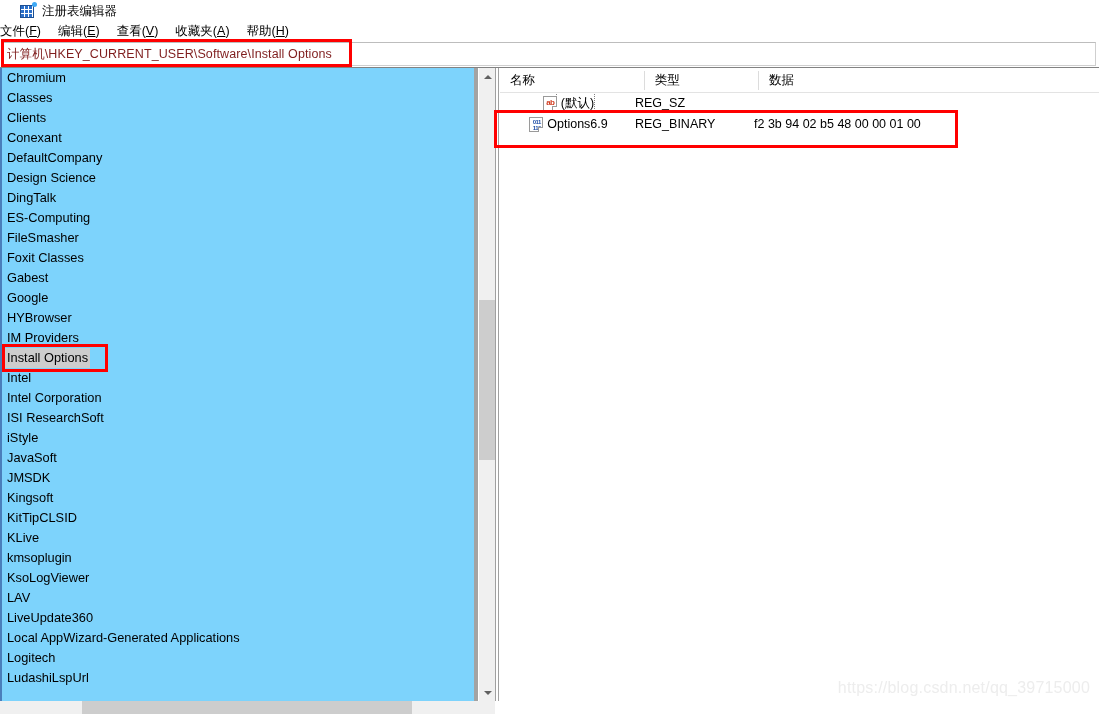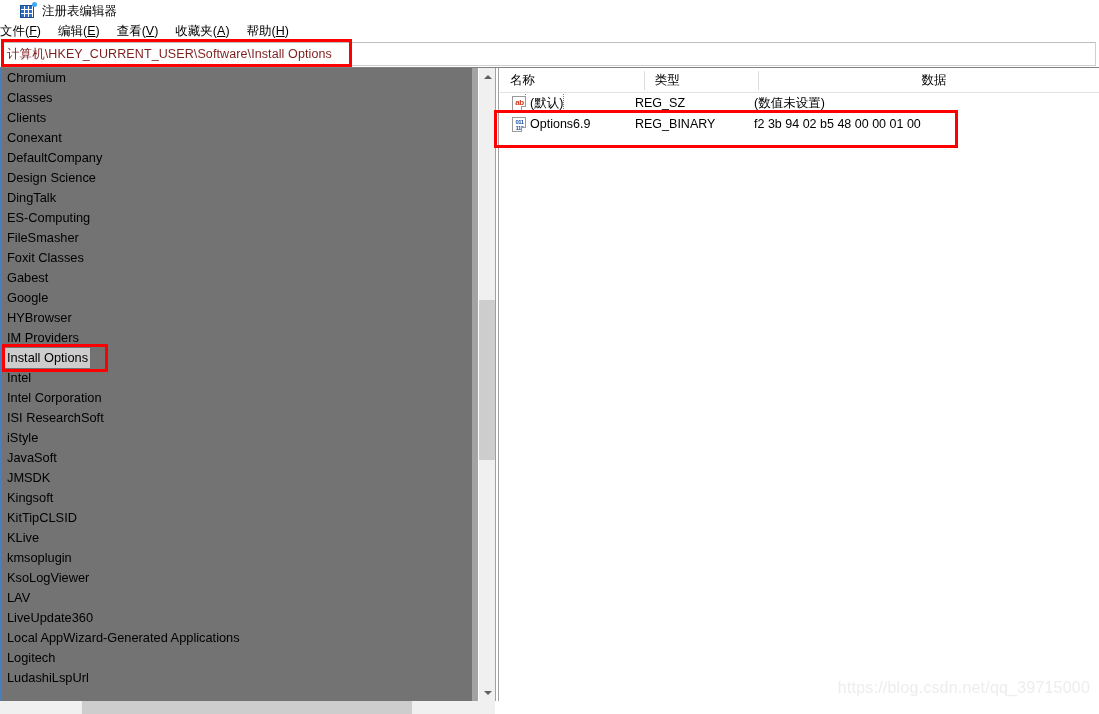--- a/index.html
+++ b/index.html
@@ -104,22 +104,22 @@
   .hline-top {
     position: absolute; left: 0; top: 0;
     width: 1099px; height: 1px;
     background: #828282;
   }
 
   
   .tree-pane {
     position: absolute; left: 0; top: 1px;
     width: 478px; height: 633px;
-    background: #737373;
-    border-right: 6px solid #a3a3a3;
+    background: #7dd3fc;
+    border-right: 4px solid #a3a3a3;
     overflow: hidden;
   }
   .tree-edge {
     position: absolute; left: 0; top: 0;
     width: 2px; height: 633px;
     background: #4a7ebb;
   }
   .tree-list {
     position: absolute; left: 0; top: 0;
     width: 478px;
@@ -207,37 +207,37 @@
     cursor: default;
   }
   .col-h::after {
     content: "";
     position: absolute; right: 0; top: 3px;
     width: 1px; height: 19px;
     background: #dcdcdc;
   }
   .col-h.c-name { width: 151px; }
   .col-h.c-type { width: 119px; }
-  .col-h.c-data { width: 355px; text-align: center; }
+  .col-h.c-data { width: 355px; }
   .col-h.c-data::after { display: none; }
 
   .list-row {
     position: relative;
     height: 21px;
     display: flex; align-items: center;
     cursor: default;
   }
   .cell {
     font-size: 12.5px;
     color: #000000;
     line-height: 21px;
     white-space: nowrap;
     overflow: hidden;
   }
-  .cell.c-name { width: 125px; padding-left: 12px; display: flex; align-items: center; }
+  .cell.c-name { width: 125px; padding-left: 12px; display: flex; align-items: center; justify-content: center; }
   .cell.c-type { width: 119px; padding-left: 10px; }
   .cell.c-data { width: 355px; padding-left: 10px; }
   .name-text { padding-left: 4px; }
   .name-text.focused {
     outline: 1px dotted #808080;
     outline-offset: 0px;
   }
 
   
   .val-icon {
@@ -458,21 +458,20 @@
       <div id="values-list">
           <div class="list-row">
             <div class="cell c-name">
               <span class="val-icon sz">
                 <span class="glyph">ab</span>
                 <span class="fold"></span>
               </span>
               <span class="name-text focused">(默认)</span>
             </div>
             <div class="cell c-type">REG_SZ</div>
-            <div class="cell c-data">(数值未设置)</div>
           </div>
           <div class="list-row">
             <div class="cell c-name">
               <span class="val-icon bin">
                 <span class="glyph">011</span>
                 <span class="glyph2">110</span>
                 <span class="fold"></span>
               </span>
               <span class="name-text">Options6.9</span>
             </div>

